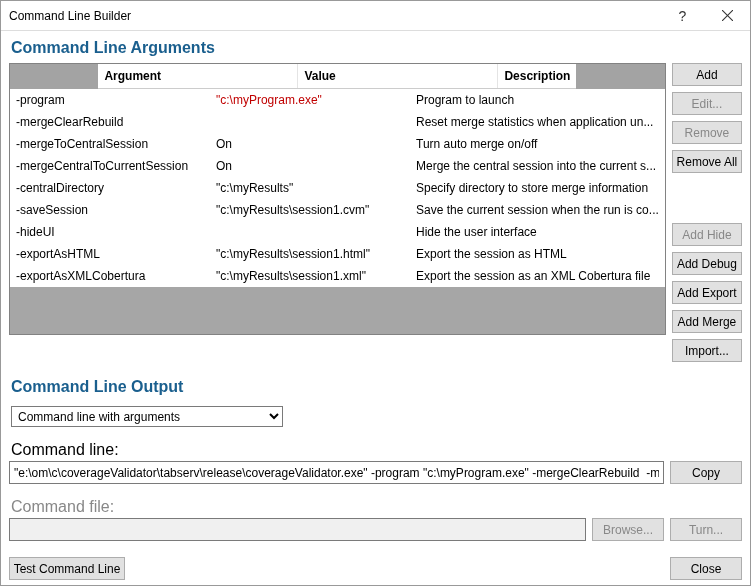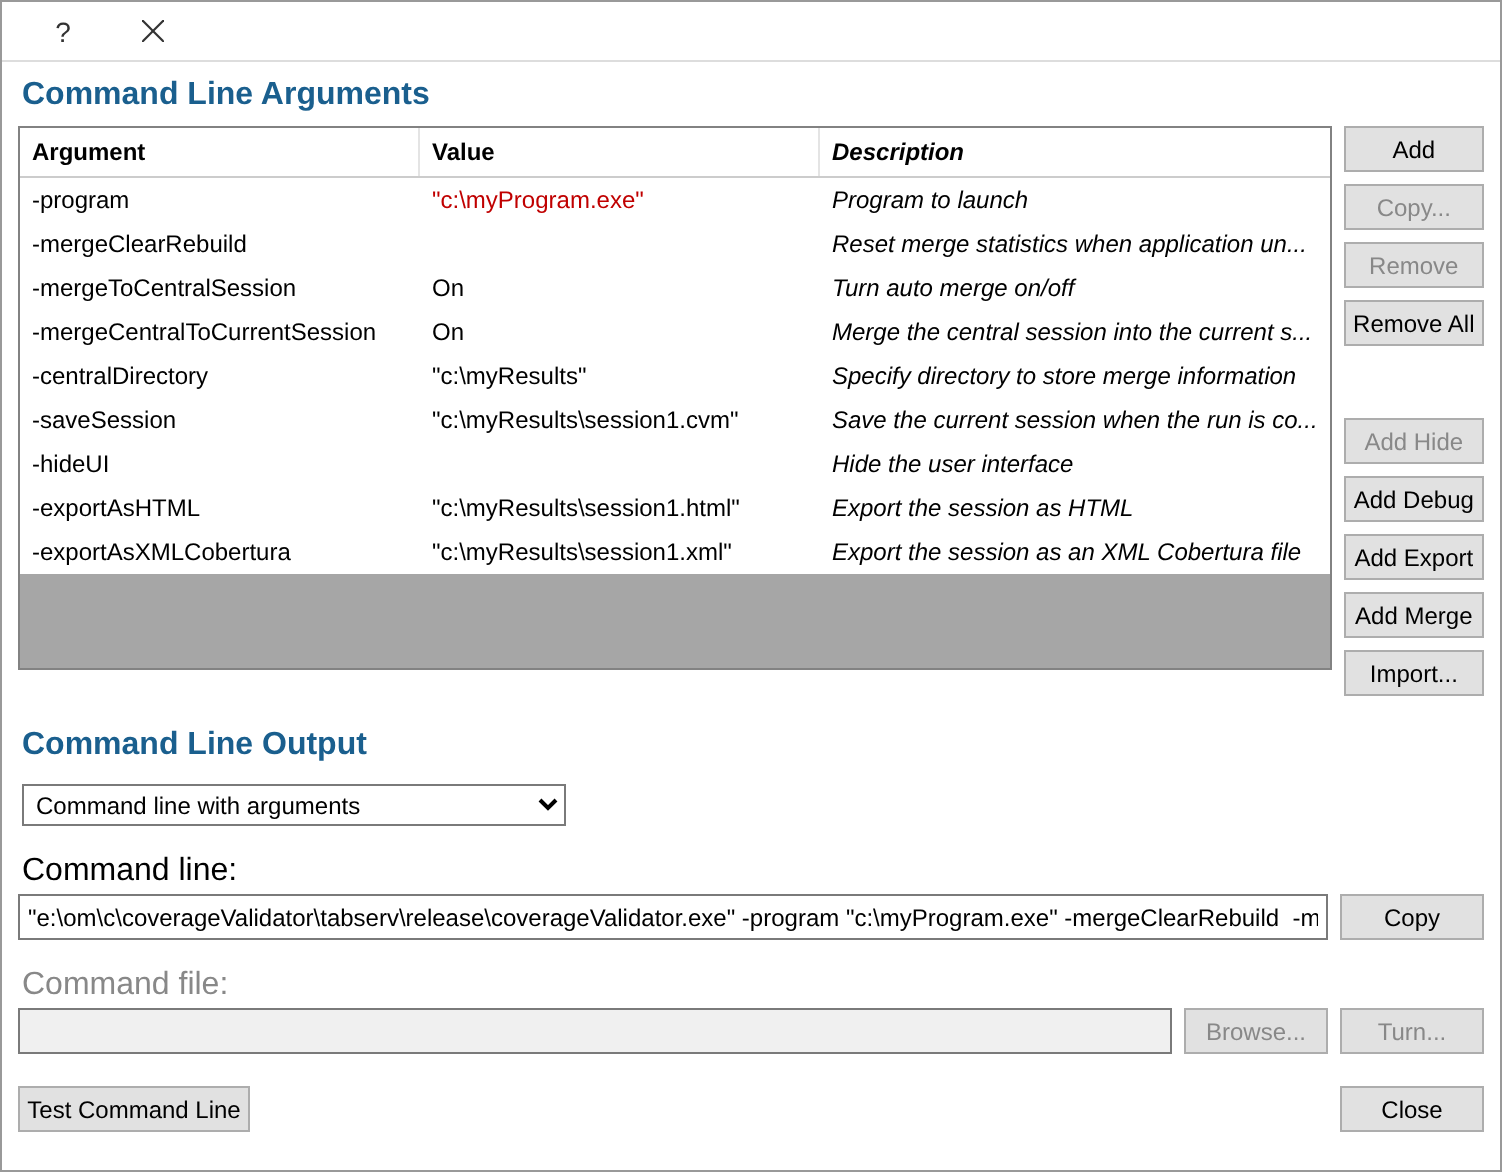--- a/index.html
+++ b/index.html
@@ -43,36 +43,37 @@
       padding: 0 8px;
       gap: 6px;
     }
     .table-wrap {
       flex: 1;
       border: 1px solid #828282;
       background: #a3a3a3;
       height: 272px;
       display: flex;
       flex-direction: column;
+      align-items: center;
     }
     .table-header {
       display: flex;
       background: #fff;
       border-bottom: 1px solid #ccc;
     }
     .th {
       font-weight: bold;
       padding: 5px 6px;
       font-size: 12px;
       border-right: 1px solid #e4e4e4;
     }
     .th:last-child { border-right: none; }
     .col-arg { width: 200px; }
     .col-val { width: 200px; }
-    .col-desc { flex: 1; font-style: italic; }
+    .col-desc { flex: 1; }
     .table-body { flex: 1; background: #a6a6a6; overflow: hidden; position: relative; }
     .rows-bg { background: #fff; }
     .tr { display: flex; padding: 2px 0; }
     .td { padding: 2px 6px; font-size: 12px; white-space: nowrap; overflow: hidden; text-overflow: ellipsis; }
     .val-red { color: #c00000; }
     .btn-col {
       width: 77px;
       display: flex;
       flex-direction: column;
       gap: 6px;
@@ -86,21 +87,21 @@
       cursor: pointer;
       display: flex;
       align-items: center;
       justify-content: center;
       color: #000;
     }
     .btn:disabled, .btn.disabled {
       color: #888;
       cursor: default;
     }
-    .gap-group { margin-top: 30px; }
+    .gap-group { margin-top: 44px; }
     .output-section { padding: 0 8px; }
     .dropdown {
       width: 272px;
       height: 21px;
       border: 1px solid #7a7a7a;
       font-family: inherit;
       font-size: 12px;
       padding: 1px 2px;
       background: #fff;
       margin: 4px 0 10px 2px;
@@ -124,20 +125,21 @@
       padding: 6px 8px 0 8px;
       justify-content: space-between;
     }
     .btn-test { width: 116px; }
     .btn-close { width: 72px; }
   </style>
 </head>
 <body>
 
 <div class="titlebar">
+  <span class="titlebar-title">Command Line Builder</span>
   <div class="titlebar-btn help">?</div>
   <div class="titlebar-btn close">
     <svg viewBox="0 0 10 10">
         <line x1="0" y1="0" x2="10" y2="10" stroke="#333" stroke-width="1"></line>
         <line x1="10" y1="0" x2="0" y2="10" stroke="#333" stroke-width="1"></line>
       </svg>
   </div>
 </div>
 
 <div class="section-title">Command Line Arguments</div>
@@ -194,21 +196,21 @@
           <div class="tr">
             <div class="td col-arg">-exportAsXMLCobertura</div>
             <div class="td col-val">"c:\myResults\session1.xml"</div>
             <div class="td col-desc">Export the session as an XML Cobertura file</div>
           </div>
         </div>
     </div>
   </div>
   <div class="btn-col">
     <button class="btn">Add</button>
-    <button class="btn disabled" disabled="">Copy...</button>
+    <button class="btn disabled" disabled="">Edit...</button>
     <button class="btn disabled" disabled="">Remove</button>
     <button class="btn">Remove All</button>
     <button class="btn disabled gap-group" disabled="">Add Hide</button>
     <button class="btn">Add Debug</button>
     <button class="btn">Add Export</button>
     <button class="btn">Add Merge</button>
     <button class="btn">Import...</button>
   </div>
 </div>
 

